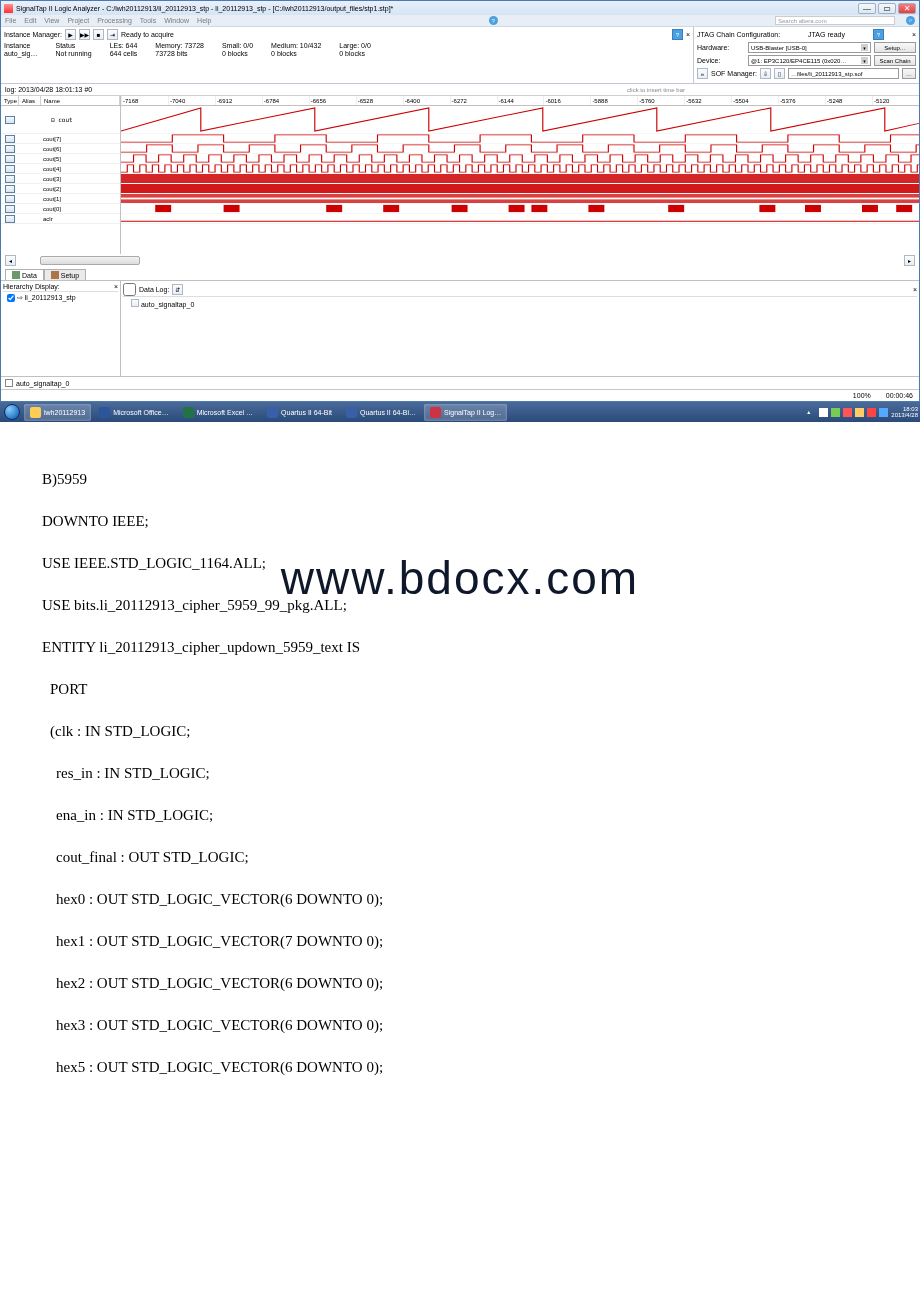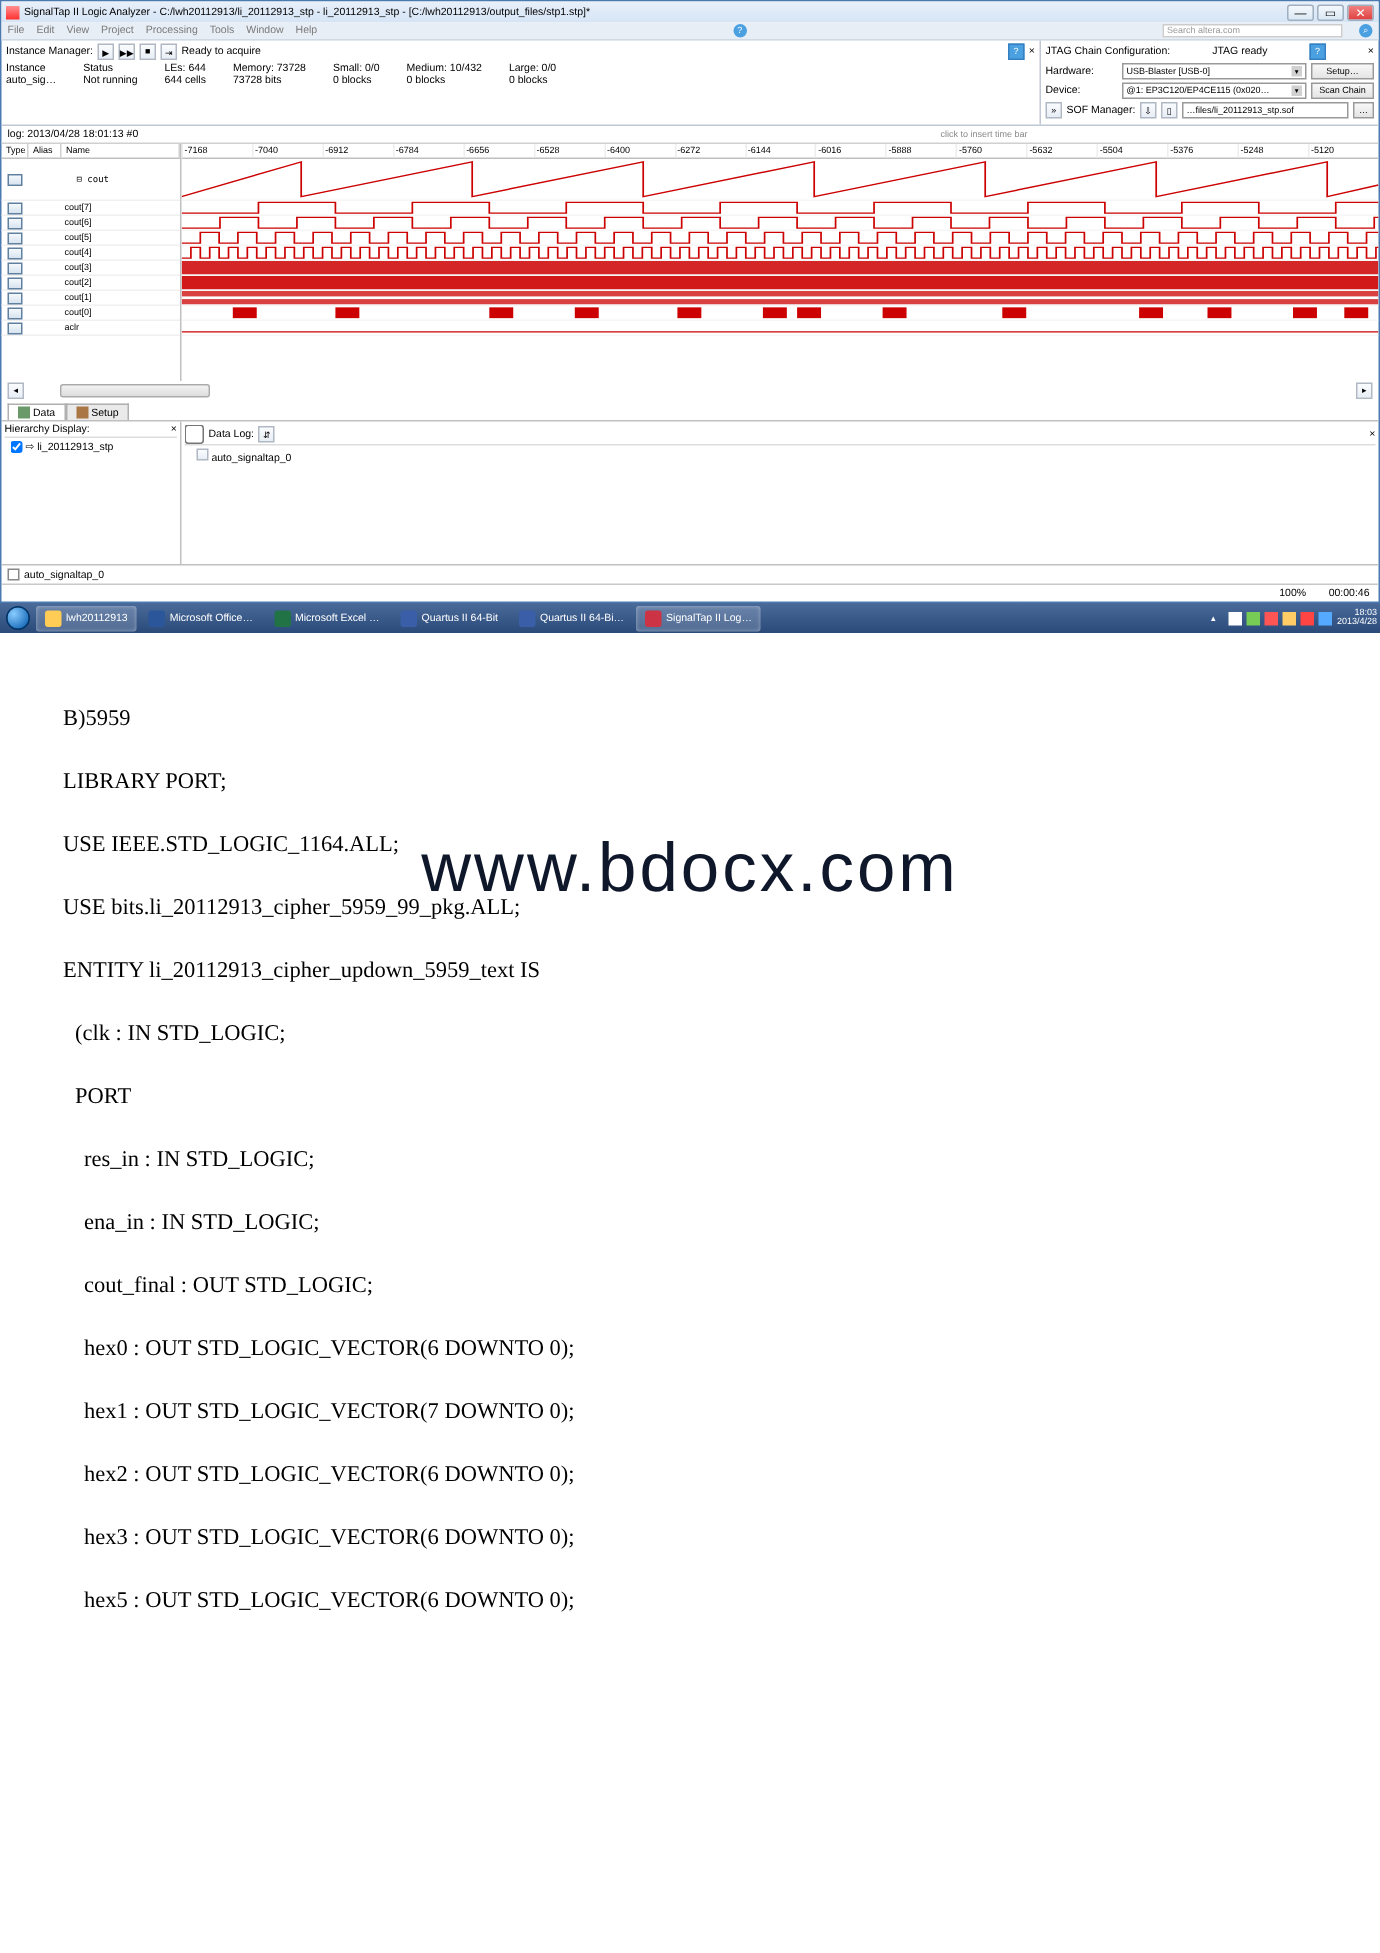--- a/index.html
+++ b/index.html
@@ -478,26 +478,26 @@
     <div class="clock">
       <div>18:03</div>
       <div>2013/4/28</div>
     </div>
   </div>
 </div>
 
 <div class="doc">
   <div class="watermark">www.bdocx.com</div>
   <p>B)5959</p>
-  <p>LIBRARY PORT;</p>
+  <p>DOWNTO IEEE;</p>
   <p>USE IEEE.STD_LOGIC_1164.ALL;</p>
   <p>USE bits.li_20112913_cipher_5959_99_pkg.ALL;</p>
   <p>ENTITY li_20112913_cipher_updown_5959_text IS</p>
+  <p class="indent1"> PORT</p>
   <p class="indent1"> (clk : IN STD_LOGIC;</p>
-  <p class="indent1"> PORT</p>
   <p class="indent2">  res_in : IN STD_LOGIC;</p>
   <p class="indent2">  ena_in : IN STD_LOGIC;</p>
   <p class="indent2">  cout_final : OUT STD_LOGIC;</p>
   <p class="indent2">  hex0 : OUT STD_LOGIC_VECTOR(6 DOWNTO 0);</p>
   <p class="indent2">  hex1 : OUT STD_LOGIC_VECTOR(7 DOWNTO 0);</p>
   <p class="indent2">  hex2 : OUT STD_LOGIC_VECTOR(6 DOWNTO 0);</p>
   <p class="indent2">  hex3 : OUT STD_LOGIC_VECTOR(6 DOWNTO 0);</p>
   <p class="indent2">  hex5 : OUT STD_LOGIC_VECTOR(6 DOWNTO 0);</p>
 </div>
 

